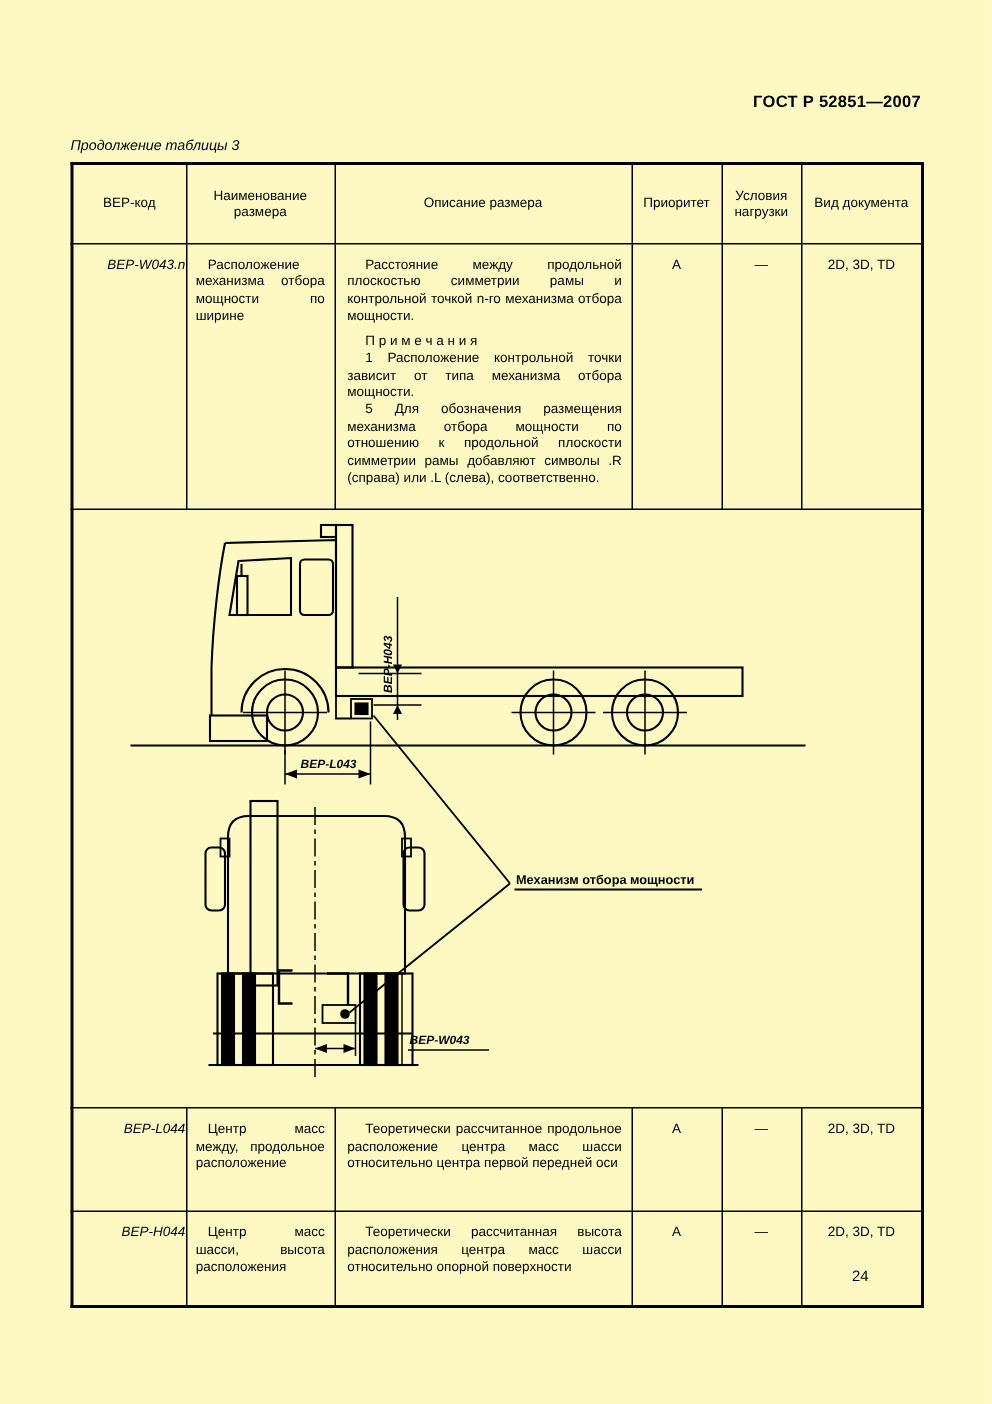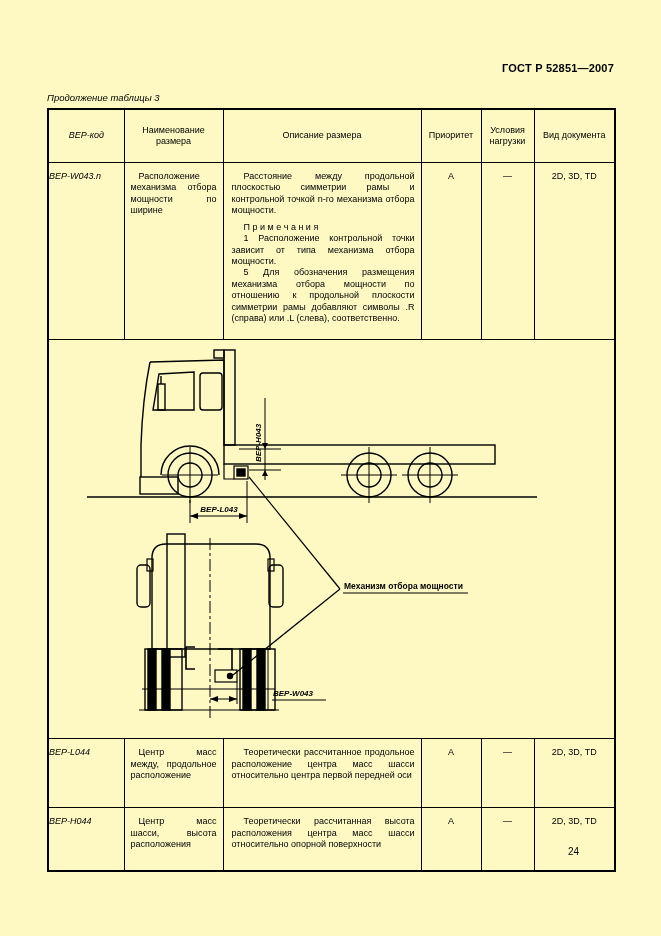--- a/index.html
+++ b/index.html
@@ -21,23 +21,23 @@
     font-size:9px;line-height:1.27;
   }
   .dim-table td,.dim-table th{
     border:1px solid #000;vertical-align:top;padding:0;overflow:hidden;
   }
   .dim-table{border:2px solid #000;}
   .dim-table tr.head th{
     height:48px;vertical-align:middle;text-align:center;
     font-weight:normal;font-size:9px;padding:2px 6px;
   }
-  .dim-table th.c0{font-style:italic;margin-top:34px;}
+  .dim-table th.c0{margin-top:34px;}
   td.code{
-    font-style:italic;text-align:left;padding-top:8px;height:auto;margin-left:43px;
+    font-style:italic;text-align:right;padding-top:8px;height:auto;margin-left:43px;
   }
   td.name{
     text-align:justify;padding:8px 6px 2px 6px;text-indent:8px;
   }
   td.desc{padding:8px 6px 2px 8px;}
   td.desc p{margin:0;text-align:justify;text-indent:12px;}
   td.desc p.notes-title{margin-top:5px;text-align:left;}
   td.ctr{text-align:center;padding-top:8px;}
   td.drawing-cell{padding:0;height:395px;text-align:right;}
   tr.r1 td{height:166px;}

